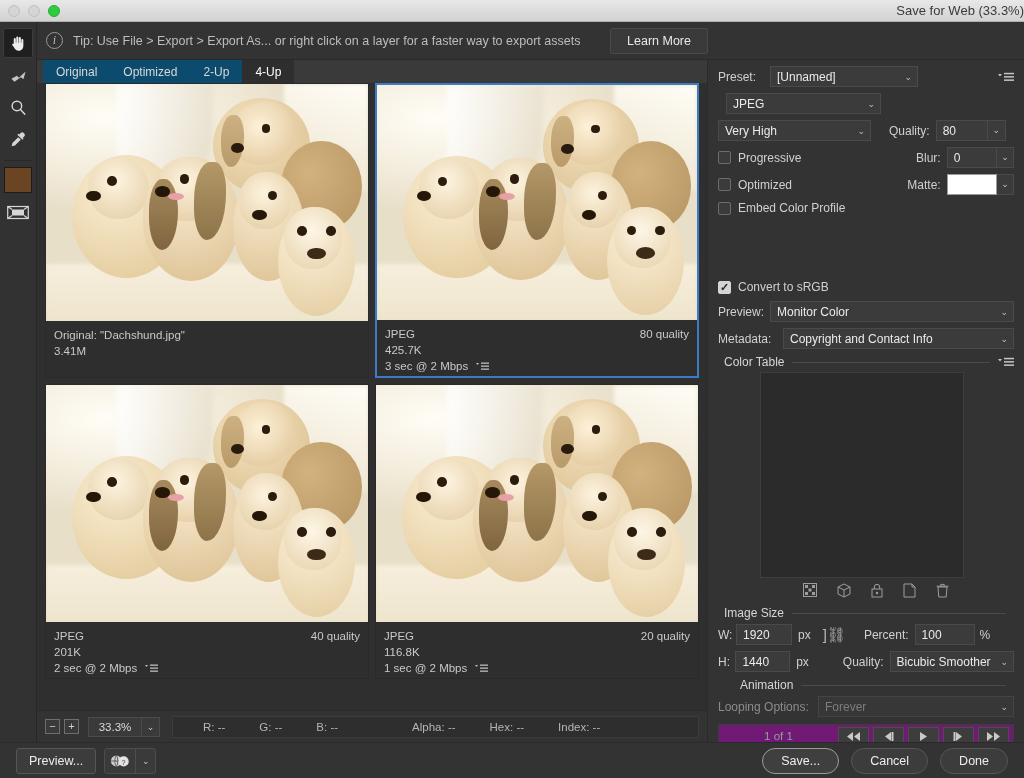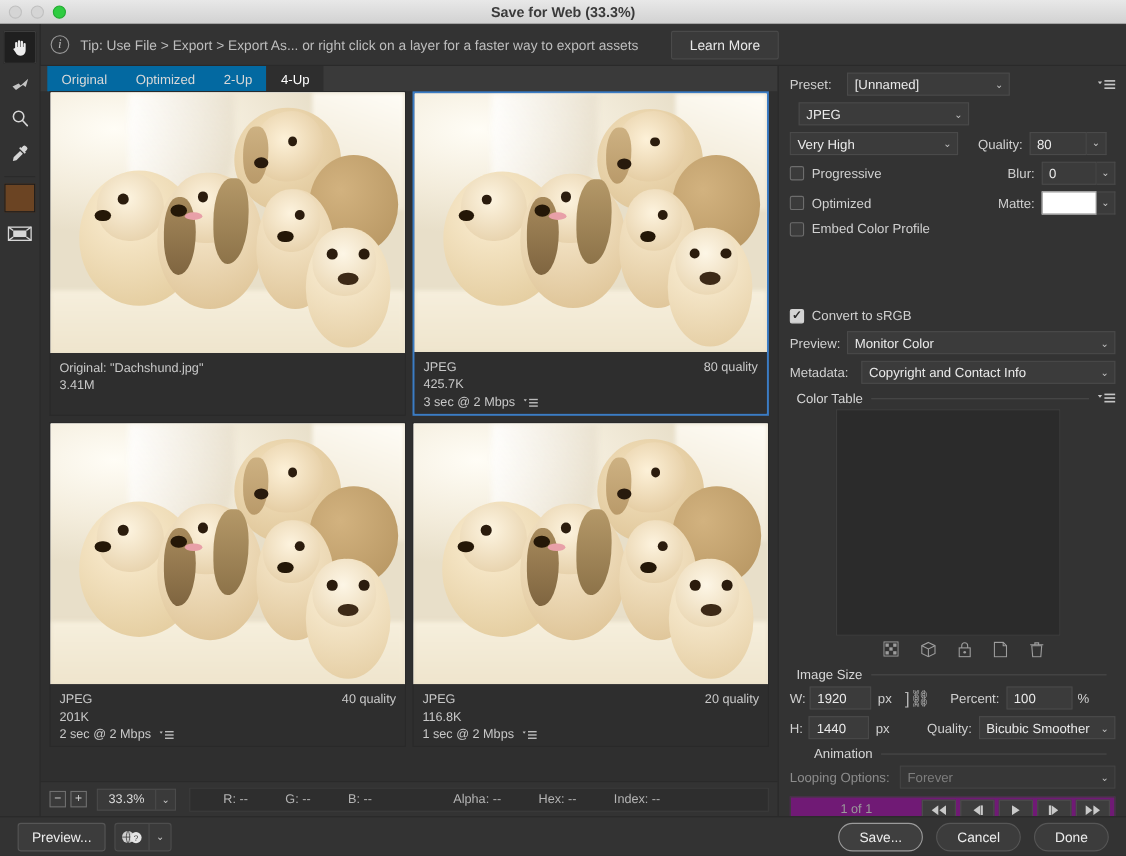--- a/index.html
+++ b/index.html
@@ -18,24 +18,23 @@
     background: linear-gradient(#e8e8e8, #d2d2d2);
     border-bottom: 1px solid #b0b0b0;
     display: flex; align-items: center; position: relative;
   }
   .lights { display: flex; gap: 8px; padding-left: 8px; }
   .light { width: 12px; height: 12px; border-radius: 50%; }
   .light.close { background: #d5d5d5; border: 1px solid #c0c0c0; }
   .light.min { background: #d5d5d5; border: 1px solid #c0c0c0; }
   .light.zoom { background: #2fcc41; border: 1px solid #24ab33; }
   .title-text {
-    position: absolute; left: 0; right: 0; text-align: center;
+    position: absolute; left: 0; right: 0; text-align: right;
     font-size: 13px; color: #3a3a3a; line-height: 22px;
     pointer-events: none;
-    font-weight: bold;
   }
 
   
   .tipbar {
     height: 38px; display: flex; align-items: center;
     background: #333333; padding-left: 46px; position: relative;
     border-bottom: 1px solid #2a2a2a;
   }
   .info-icon {
     width: 17px; height: 17px; border-radius: 50%;
@@ -73,21 +72,21 @@
   }
 
   
   .preview-area {
     position: absolute; left: 37px; top: 60px; right: 317px; bottom: 68px;
     background: #2f2f2f;
   }
   .tabs { height: 23px; display: flex; align-items: flex-end; padding-left: 6px; background: #3a3a3a; }
   .tab {
     height: 23px; padding: 0 13px; font-size: 12px; color: #d8d8d8;
-    display: flex; align-items: center; background: #0369a1;
+    display: flex; align-items: center; background: #0c4a6e;
   }
   .tab.active { background: #2e2e2e; color: #ffffff; }
 
   .quadgrid {
     position: absolute; top: 23px; left: 8px; right: 8px; bottom: 31px;
     display: grid; grid-template-columns: 1fr 1fr; grid-template-rows: 1fr 1fr;
     gap: 6px;
   }
   .quad { position: relative; background: #2a2a2a; border: 1px solid #2a2a2a; display: flex; flex-direction: column; }
   .quad.selected { border: 2px solid #3b7cc4; }

